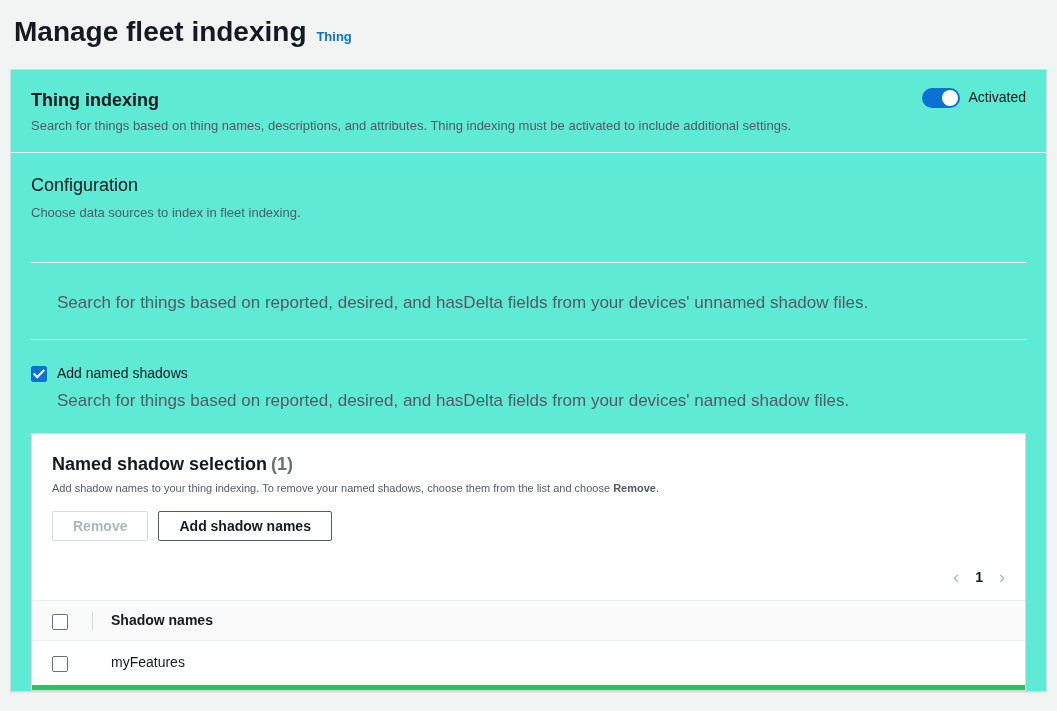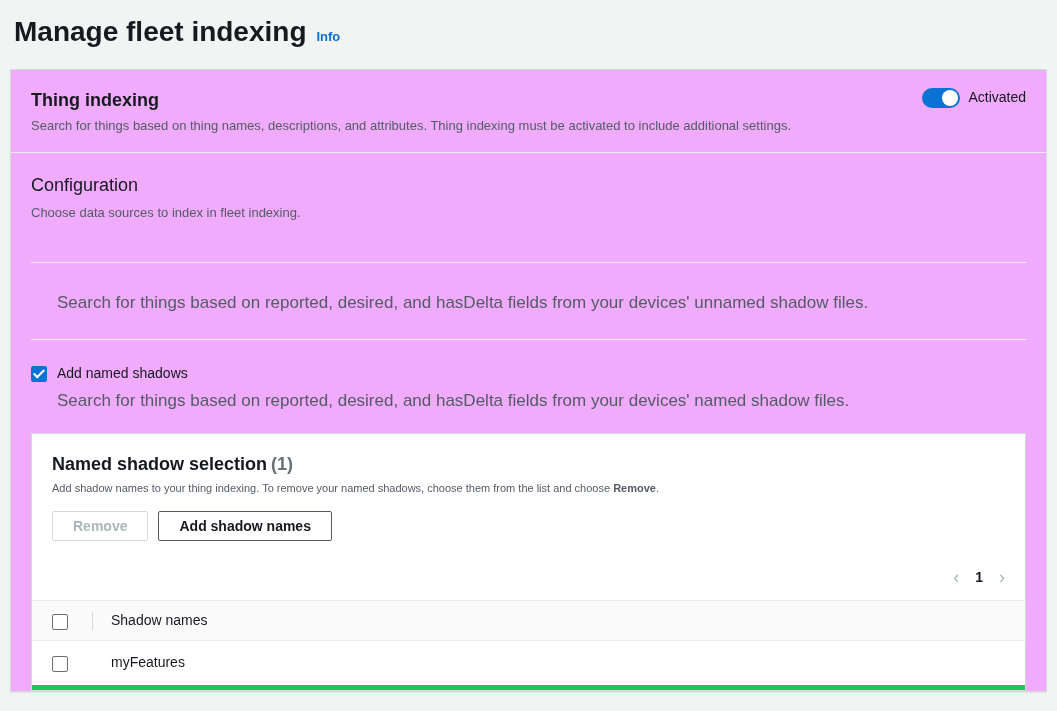--- a/index.html
+++ b/index.html
@@ -19,21 +19,21 @@
       display: inline;
     }
     .info-link {
       color: #0972d3;
       font-size: 13px;
       font-weight: 700;
       margin-left: 6px;
       cursor: pointer;
     }
     .panel {
-      background: #f0abfc;
+      background: #5eead4;
       border: 1px solid #d5dbdb;
       margin: 0 10px 10px 10px;
       box-shadow: 0 1px 1px rgba(0,0,0,0.05);
     }
     .panel-header {
       display: flex;
       justify-content: space-between;
       align-items: flex-start;
       padding: 18px 20px 16px 20px;
       border-bottom: 1px solid #eaeded;
@@ -225,34 +225,34 @@
       display: flex;
       align-items: center;
     }
     .col-divider {
       width: 1px;
       height: 18px;
       background: #d5dbdb;
       margin-right: 18px;
     }
     .col-name-head {
-      font-weight: 400;
+      font-weight: 700;
       font-size: 14px;
     }
     .col-name-cell {
       font-size: 14px;
       padding-left: 19px;
     }
   </style>
 </head>
 <body>
 
 <div class="page-header">
   <h1 class="page-title">Manage fleet indexing</h1>
-  <span class="info-link">Info</span>
+  <span class="info-link">Thing</span>
 </div>
 
 <div class="panel">
 
   <div class="panel-header">
     <div class="panel-header-left">
       <div class="panel-title">Thing indexing</div>
       <div class="panel-subtitle">Search for things based on thing names, descriptions, and attributes. Thing indexing must be activated to include additional settings.</div>
     </div>
     <div class="toggle-wrap">

